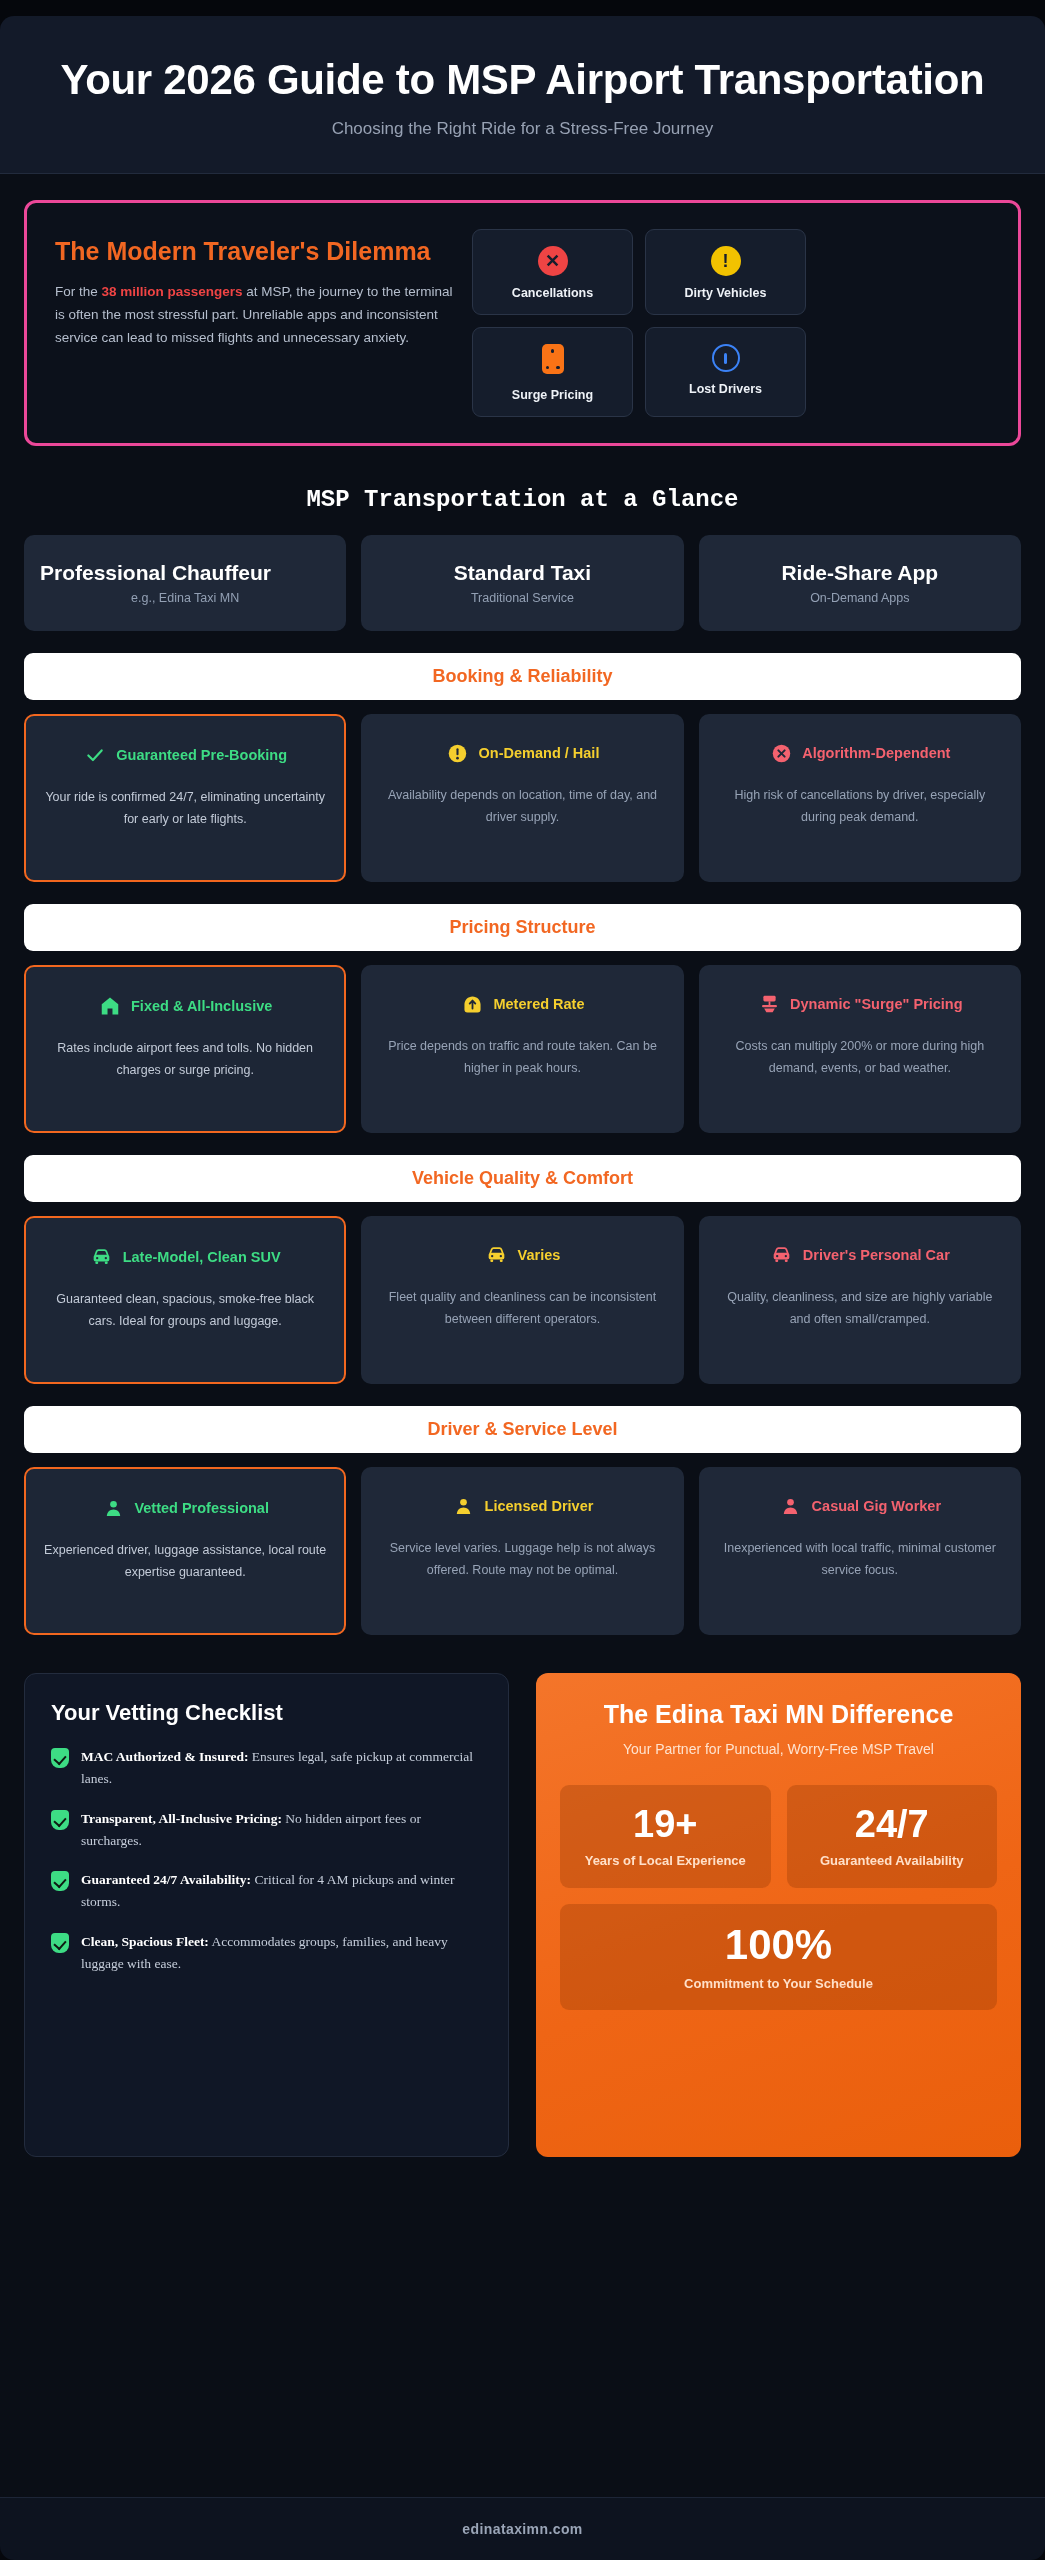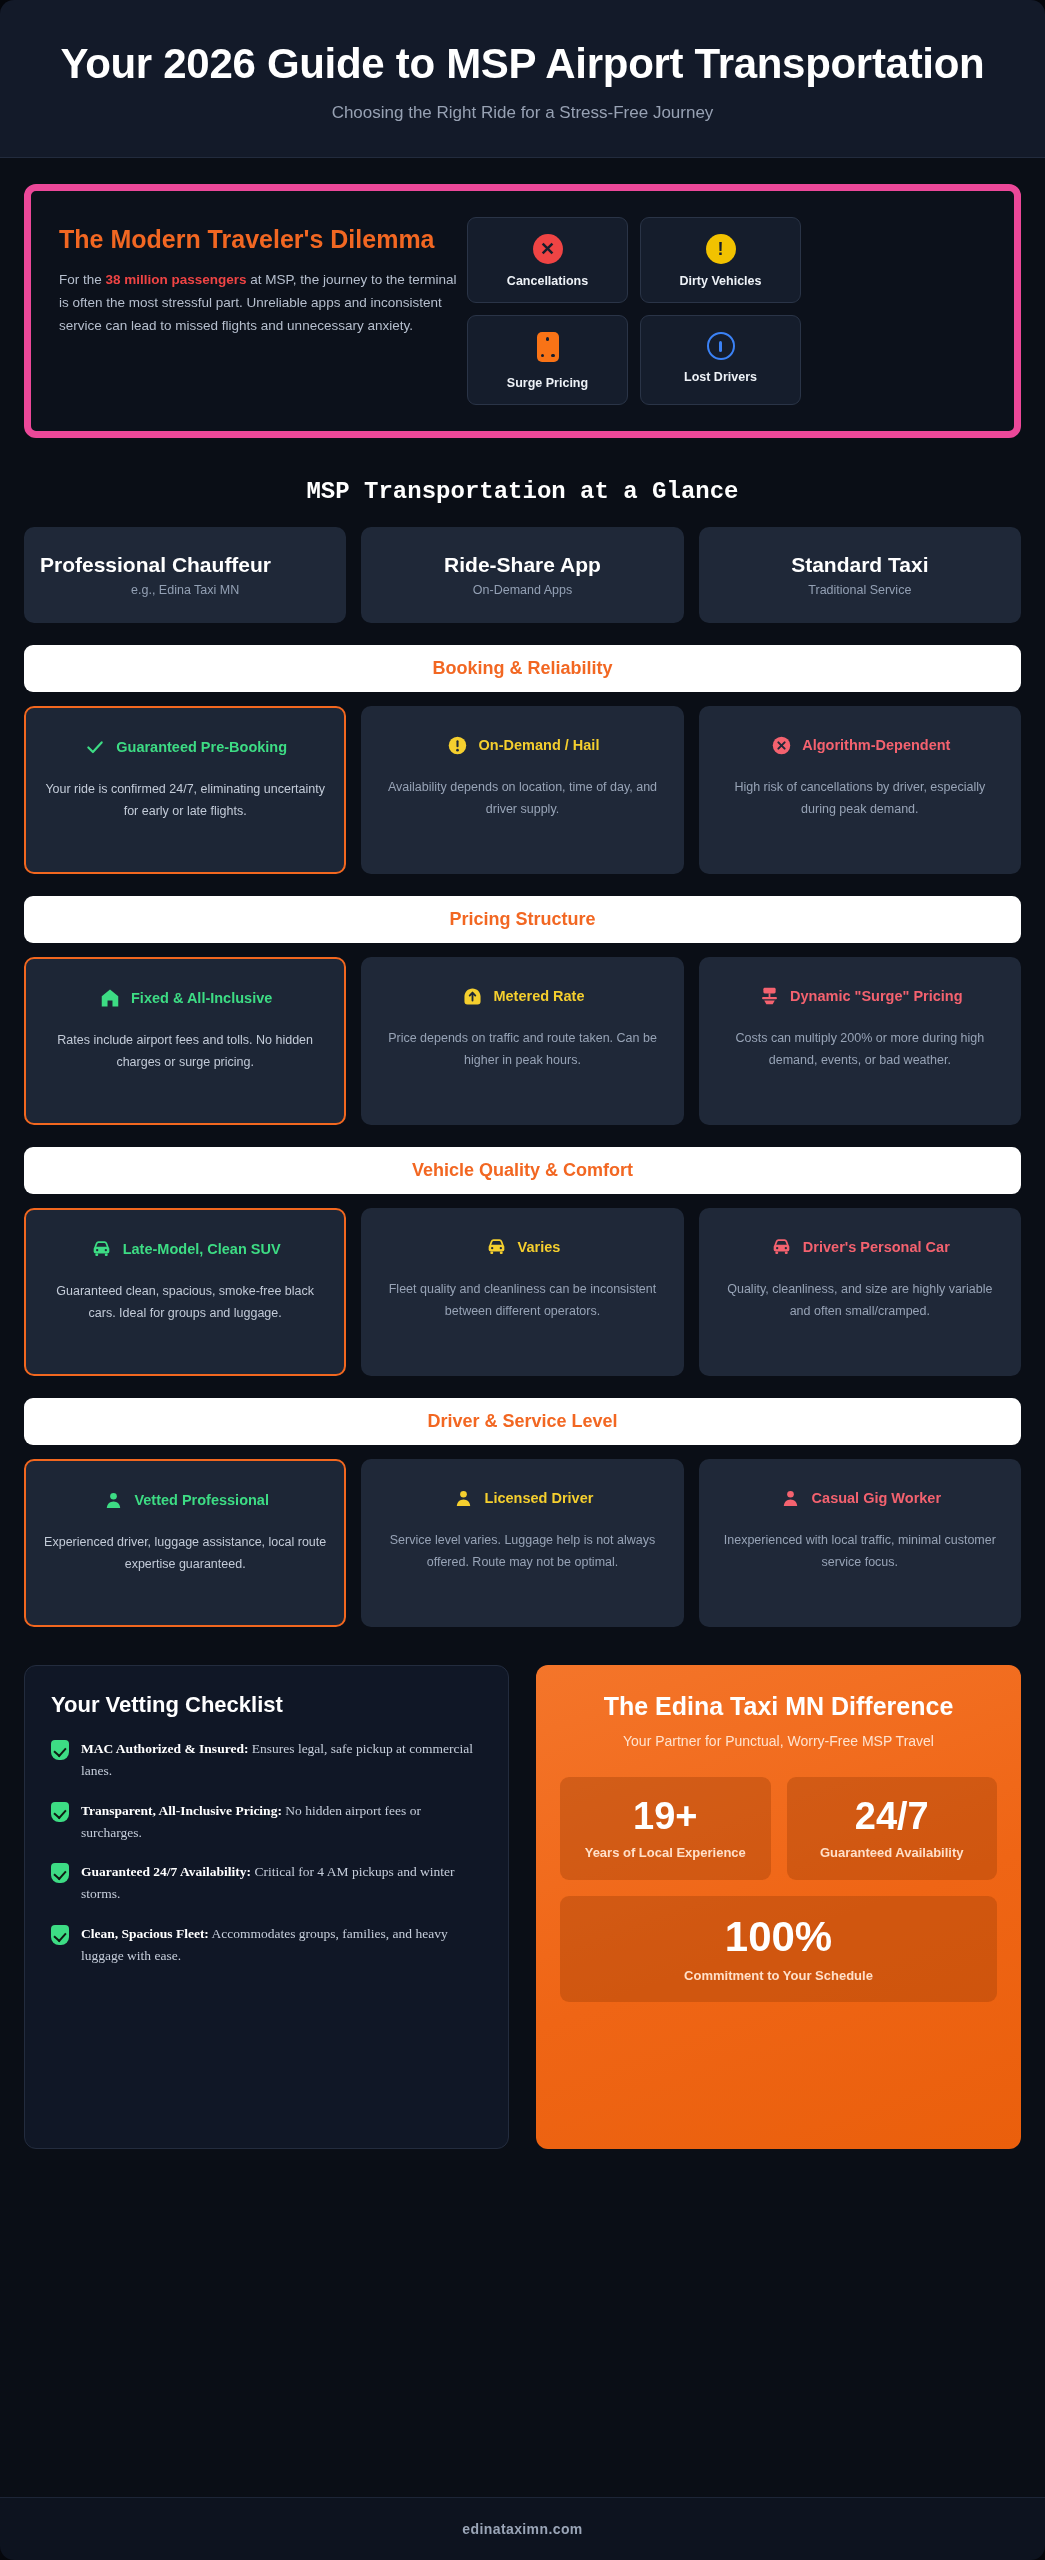--- a/index.html
+++ b/index.html
@@ -17,20 +17,21 @@
     display: flex;
     flex-direction: column;
   }
 
   
   .hero {
     background: #131a29;
     border-radius: 14px 14px 0 0;
     padding: 40px 52px 34px;
     border-bottom: 1px solid #222b3d;
+    margin-top: 16px;
   }
   .hero-title {
     font-size: 42px;
     font-weight: bold;
     color: #ffffff;
     text-align: center;
     line-height: 1.12;
     letter-spacing: -0.3px;
   }
   .hero-sub {
@@ -42,25 +43,25 @@
 
   
   .body-wrap {
     background: #0a0e16;
     padding: 26px 24px 10px;
     flex: 1;
   }
 
   
   .dilemma {
-    border: 7px solid #ec4899;
+    border: 3px solid #ec4899;
     border-radius: 12px;
     padding: 26px 28px;
     display: flex;
-    gap: 8px;
+    gap: 17px;
     background: #0c111b;
   }
   .dilemma-left { flex: 1 1 auto; max-width: 400px; padding-top: 8px; }
   .dilemma-h {
     color: #f26722;
     font-size: 25px;
     font-weight: bold;
     margin-bottom: 14px;
   }
   .dilemma-p {
@@ -356,26 +357,26 @@
     </section>
 
     <h2 class="glance-title">MSP Transportation at a Glance</h2>
 
     <div class="cols">
       <div class="col-head first">
         <div class="t">Professional Chauffeur</div>
         <div class="s">e.g., Edina Taxi MN</div>
       </div>
       <div class="col-head">
+        <div class="t">Standard Taxi</div>
+        <div class="s">Traditional Service</div>
+      </div>
+      <div class="col-head">
         <div class="t">Ride-Share App</div>
         <div class="s">On-Demand Apps</div>
-      </div>
-      <div class="col-head">
-        <div class="t">Standard Taxi</div>
-        <div class="s">Traditional Service</div>
       </div>
     </div>
 
     <div class="row-band">
       <span>Booking &amp; Reliability</span>
     </div>
     <div class="cells">
       <div class="cell hl">
         <div class="cell-head">
           <span class="sic">

